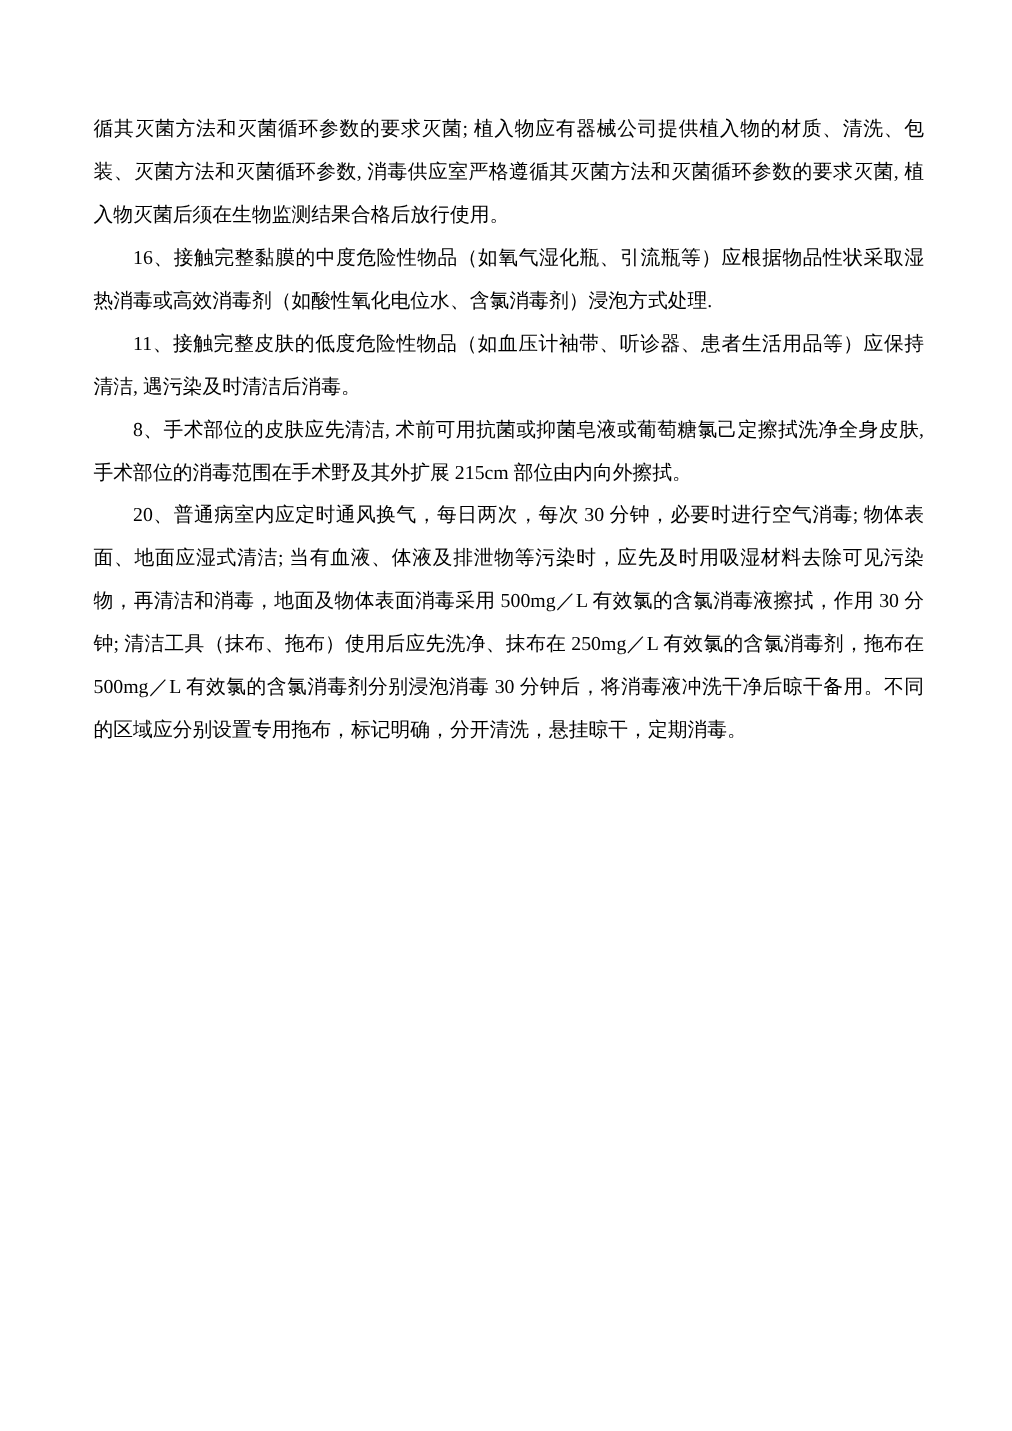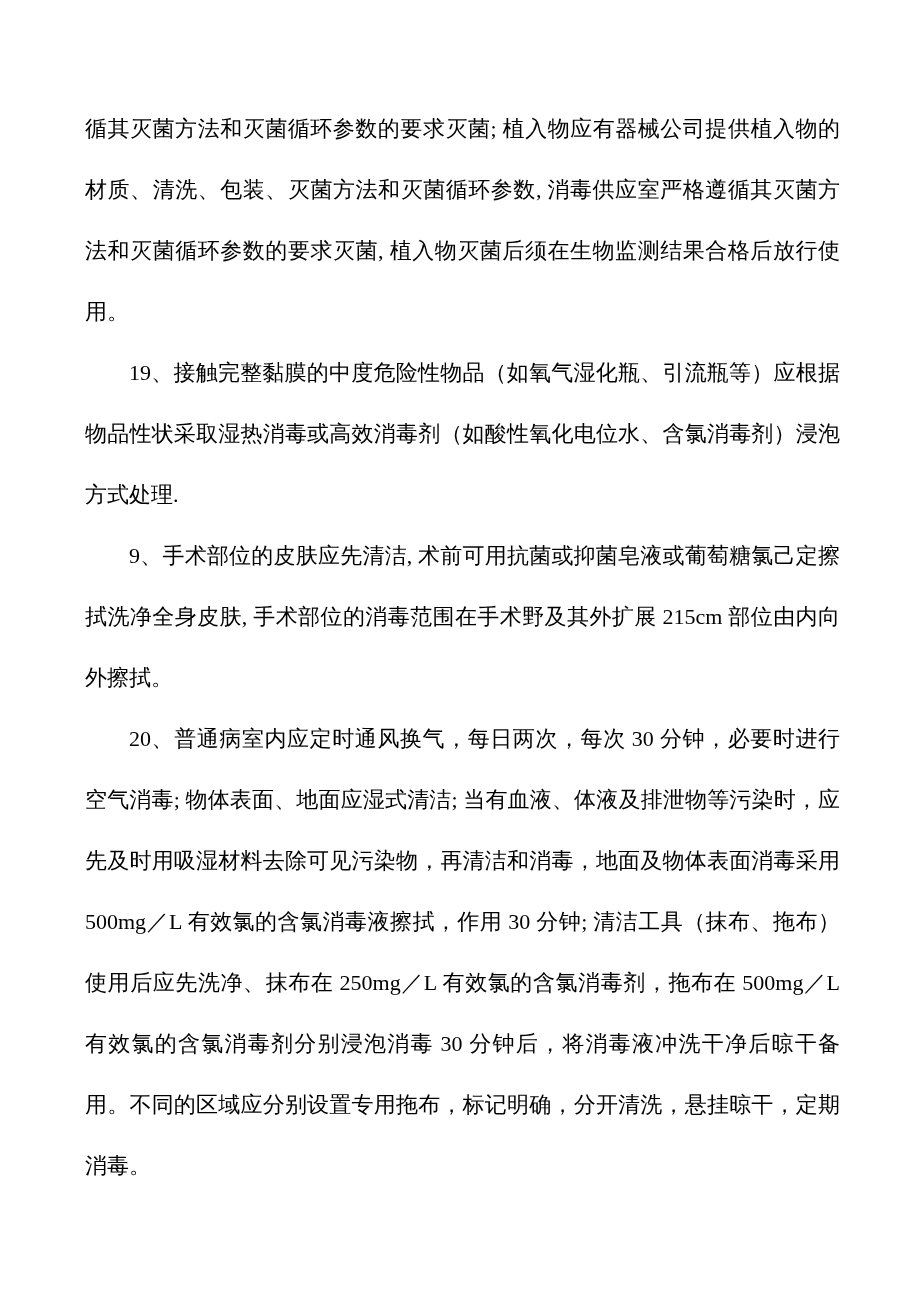--- a/index.html
+++ b/index.html
@@ -21,38 +21,39 @@
     width: 920px;
     height: 1301px;
     background: #ffffff;
     overflow: hidden;
   }
   .doc-content {
     position: absolute;
     left: 85px;
     top: 98px;
     width: 755px;
-    font-size: 22px;
-    line-height: 61px;
+    font-size: 18px;
+    line-height: 39px;
     text-align: justify;
     text-justify: inter-character;
     word-break: break-all;
   }
   .para {
     margin: 0;
     padding: 0;
     text-align: justify;
   }
   .para.indent {
     text-indent: 2em;
   }
 </style>
 </head>
 <body>
 
 <div class="doc-page">
   <div class="doc-content">
     <p class="para">循其灭菌方法和灭菌循环参数的要求灭菌; 植入物应有器械公司提供植入物的材质、清洗、包装、灭菌方法和灭菌循环参数, 消毒供应室严格遵循其灭菌方法和灭菌循环参数的要求灭菌, 植入物灭菌后须在生物监测结果合格后放行使用。</p>
-    <p class="para indent">19、接触完整黏膜的中度危险性物品（如氧气湿化瓶、引流瓶等）应根据物品性状采取湿热消毒或高效消毒剂（如酸性氧化电位水、含氯消毒剂）浸泡方式处理.</p>
-    <p class="para indent">9、手术部位的皮肤应先清洁, 术前可用抗菌或抑菌皂液或葡萄糖氯己定擦拭洗净全身皮肤, 手术部位的消毒范围在手术野及其外扩展 215cm 部位由内向外擦拭。</p>
+    <p class="para indent">16、接触完整黏膜的中度危险性物品（如氧气湿化瓶、引流瓶等）应根据物品性状采取湿热消毒或高效消毒剂（如酸性氧化电位水、含氯消毒剂）浸泡方式处理.</p>
+    <p class="para indent">11、接触完整皮肤的低度危险性物品（如血压计袖带、听诊器、患者生活用品等）应保持清洁, 遇污染及时清洁后消毒。</p>
+    <p class="para indent">8、手术部位的皮肤应先清洁, 术前可用抗菌或抑菌皂液或葡萄糖氯己定擦拭洗净全身皮肤, 手术部位的消毒范围在手术野及其外扩展 215cm 部位由内向外擦拭。</p>
     <p class="para indent">20、普通病室内应定时通风换气，每日两次，每次 30 分钟，必要时进行空气消毒; 物体表面、地面应湿式清洁; 当有血液、体液及排泄物等污染时，应先及时用吸湿材料去除可见污染物，再清洁和消毒，地面及物体表面消毒采用 500mg／L 有效氯的含氯消毒液擦拭，作用 30 分钟; 清洁工具（抹布、拖布）使用后应先洗净、抹布在 250mg／L 有效氯的含氯消毒剂，拖布在 500mg／L 有效氯的含氯消毒剂分别浸泡消毒 30 分钟后，将消毒液冲洗干净后晾干备用。不同的区域应分别设置专用拖布，标记明确，分开清洗，悬挂晾干，定期消毒。</p>
   </div>
 </div>
 
 </body></html>

